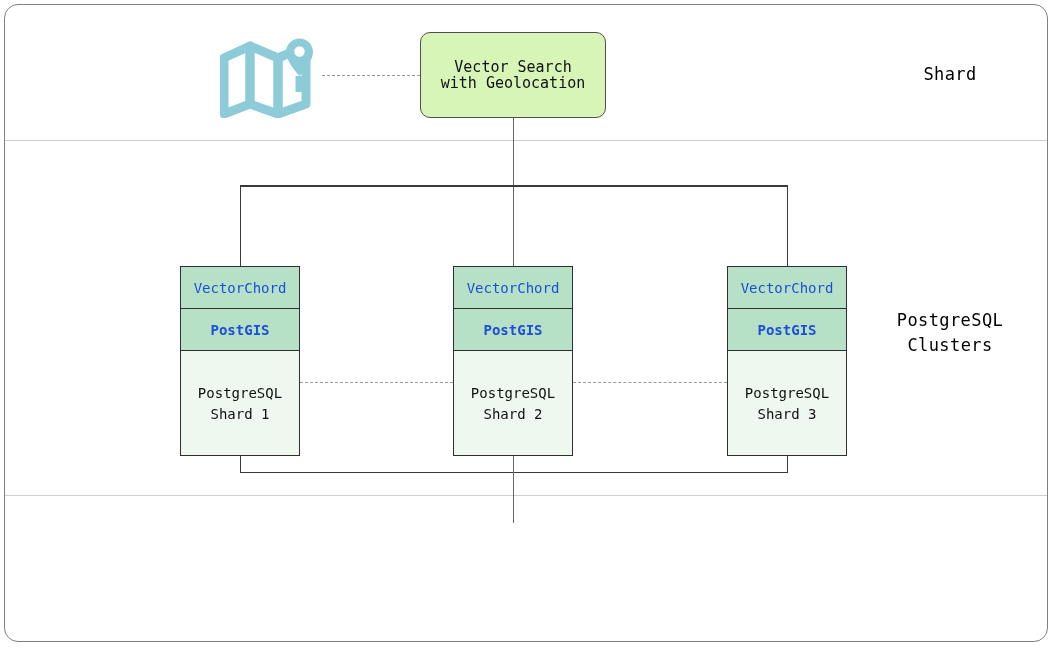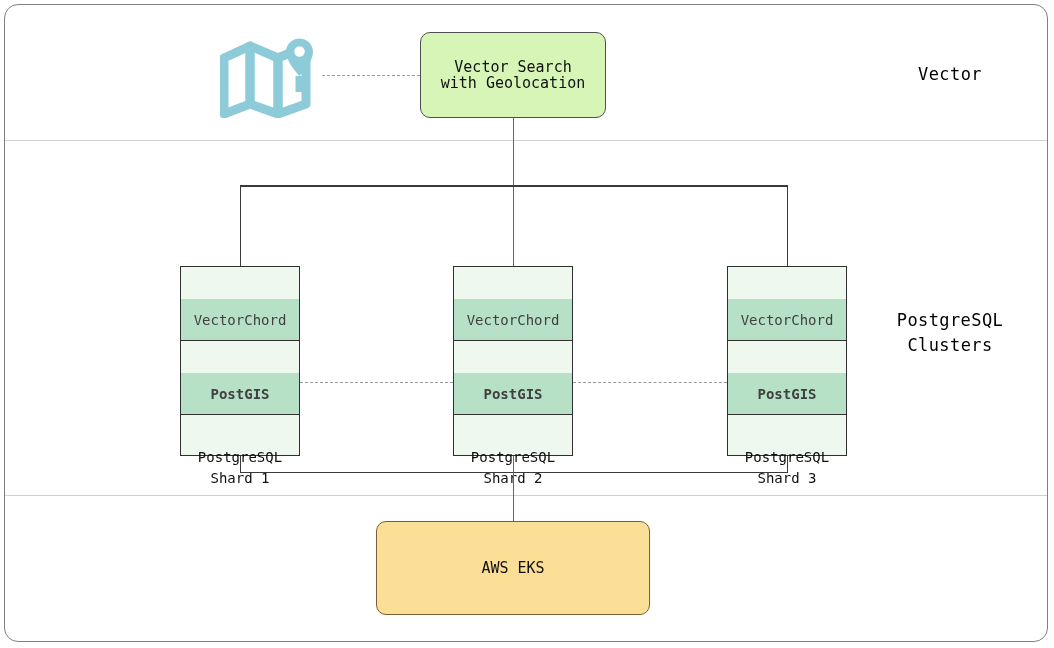--- a/index.html
+++ b/index.html
@@ -90,23 +90,22 @@
     background: #eff8ef;
   }
   .shard-band {
     box-sizing: border-box;
     background: #b7e1c6;
     border-bottom: 1.4px solid #2f2f2f;
     display: flex;
     align-items: center;
     justify-content: center;
     font-size: 14px;
-    color: #404040;
+    color: #1d4ed8;
     white-space: pre;
-    margin-top: 32px;
   }
   .shard-band.vc { height: 42px; }
   .shard-band.pg { height: 42px; font-weight: bold; }
   .shard-body {
     height: 106px;
     display: flex;
     align-items: center;
     justify-content: center;
     text-align: center;
     font-size: 14px;
@@ -126,21 +125,21 @@
 </head>
 <body>
 
 <div id="canvas">
 
   <div class="outer-frame"></div>
 
   <div class="lane-divider" style="left:5px; top:140px; width:1042px;"></div>
   <div class="lane-divider" style="left:5px; top:495px; width:1042px;"></div>
 
-  <div class="lane-label" style="left:850px; top:62px; width:200px;">Vector</div>
+  <div class="lane-label" style="left:850px; top:62px; width:200px;">Shard</div>
   <div class="lane-label" style="left:850px; top:308px; width:200px;">PostgreSQL
 Clusters</div>
 
   <div class="map-icon">
     <svg viewBox="0 0 104 88" width="104" height="88" aria-hidden="true">
 
       <path d="M4 28 L30 16 L30 74 L4 84 Z" fill="none" stroke="#8ecbd9" stroke-width="9" stroke-linejoin="round"></path>
       <path d="M30 16 L58 28 L58 84 L30 74 Z" fill="none" stroke="#8ecbd9" stroke-width="9" stroke-linejoin="round"></path>
       <path d="M58 28 L86 16 L86 74 L58 84 Z" fill="none" stroke="#8ecbd9" stroke-width="9" stroke-linejoin="round"></path>
 
@@ -185,15 +184,14 @@
 
   <div class="dashed-h" style="left:300px; top:382px; width:153px;"></div>
   <div class="dashed-h" style="left:573px; top:382px; width:154px;"></div>
 
   <div class="conn conn-v conn-dark" style="left:239.5px; top:456px; height:17px;"></div>
   <div class="conn conn-v conn-dark" style="left:786.5px; top:456px; height:17px;"></div>
   <div class="conn conn-h conn-dark" style="left:240px; top:471.5px; width:548px;"></div>
 
   <div class="conn conn-v" style="left:512.5px; top:456px; height:67px;"></div>
 
-  <div class="node-round node-eks" style="left:376px; top:521px; width:274px; height:94px;">AWS EKS</div>
 
 </div>
 
 </body></html>

